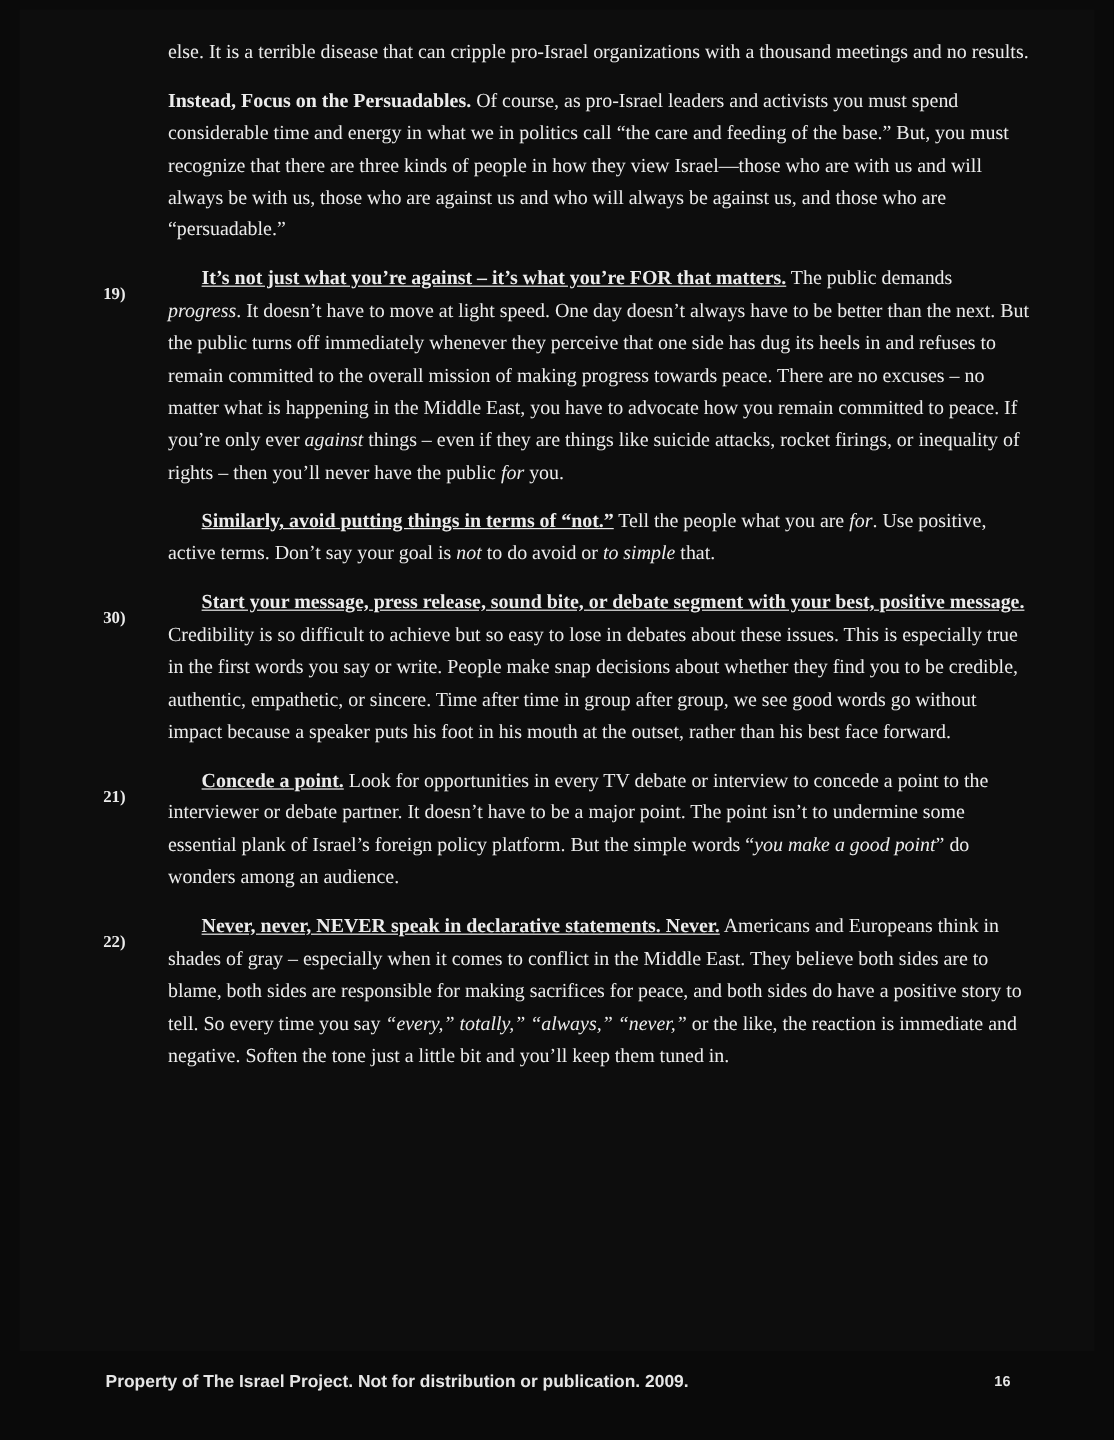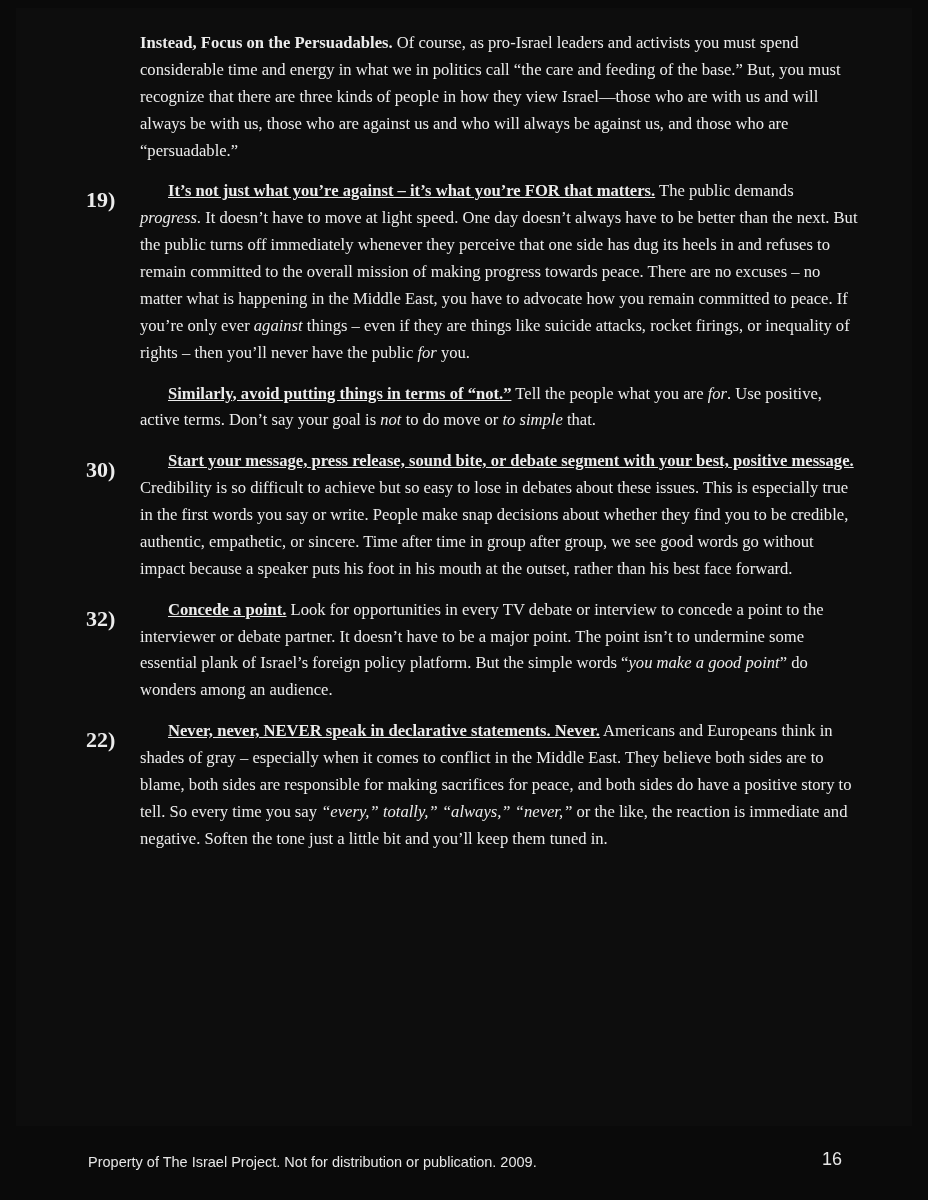--- a/index.html
+++ b/index.html
@@ -44,78 +44,83 @@
     margin-left: 60px;
   }
   .numbered {
     position: relative;
     margin: 0 0 14px 0;
     padding-left: 60px;
   }
   .numbered .num {
     position: absolute;
     left: 6px;
-    top: 4px;
+    top: 16px;
     font-weight: bold;
-    font-size: 22px;
+    font-size: 14px;
   }
   b, .b { font-weight: bold; }
   i, .i { font-style: italic; }
   .bu { font-weight: bold; text-decoration: underline; margin-left: 28px; }
   .bi { font-weight: bold; font-style: italic; }
   .footer {
     position: absolute;
     left: 16px;
     right: 16px;
     bottom: 30px;
     height: 26px;
     display: flex;
-    align-items: flex-end;
+    align-items: flex-start;
     justify-content: space-between;
     padding: 0 70px 0 72px;
     box-sizing: border-box;
     font-family: "Liberation Sans", sans-serif;
     font-size: 14.5px;
     color: #e6e6e6;
+    font-weight: bold;
   }
   .footer-page {
     font-family: "Liberation Sans", sans-serif;
-    font-size: 18px;
+    font-size: 12px;
   }
 </style>
 </head>
 <body>
 
 <div class="page">
   <div class="page-inner">
     <div class="content">
 
+      <p class="para indent">
+        <span>else.  It is a terrible disease that can cripple pro-Israel organizations with a thousand</span>
+        <span>meetings and no results.</span>
+      </p>
 
       <p class="para indent">
         <span class="b">Instead, Focus on the Persuadables.</span><span> Of course, as pro-Israel leaders and activists you must spend considerable time and energy in what we in politics call “the care and feeding of the base.”  But, you must recognize that there are three kinds of people in how they view Israel—those who are with us and will always be with us, those who are against us and who will always be against us, and those who are “persuadable.”</span>
       </p>
 
 
       <div class="numbered">
         <span class="num">19)</span>
         <span class="bu">It’s not just what you’re against – it’s what you’re FOR that matters.</span><span> The public demands </span><span class="i">progress</span><span>.  It doesn’t have to move at light speed.  One day doesn’t always have to be better than the next.  But the public turns off immediately whenever they perceive that one side has dug its heels in and refuses to remain committed to the overall mission of making progress towards peace.  There are no excuses – no matter what is happening in the Middle East, you have to advocate how you remain committed to peace.  If you’re only ever </span><span class="i">against</span><span> things – even if they are things like suicide attacks, rocket firings, or inequality of rights – then you’ll never have the public </span><span class="i">for</span><span> you.</span>
       </div>
 
       <p class="para indent">
-        <span class="bu">Similarly, avoid putting things in terms of “not.”</span><span> Tell the people what you are </span><span class="i">for</span><span>.  Use positive, active terms.  Don’t say your goal is </span><span class="i">not</span><span> to do move or </span><span class="i">to simple</span><span> that.</span>
+        <span class="bu">Similarly, avoid putting things in terms of “not.”</span><span> Tell the people what you are </span><span class="i">for</span><span>.  Use positive, active terms.  Don’t say your goal is </span><span class="i">not</span><span> to do avoid or </span><span class="i">to simple</span><span> that.</span>
       </p>
 
       <div class="numbered">
         <span class="num">30)</span>
         <span class="bu">Start your message, press release, sound bite, or debate segment with your best, positive message.</span><span> Credibility is so difficult to achieve but so easy to lose in debates about these issues.  This is especially true in the first words you say or write.  People make snap decisions about whether they find you to be credible, authentic, empathetic, or sincere.  Time after time in group after group, we see good words go without impact because a speaker puts his foot in his mouth at the outset, rather than his best face forward.</span>
       </div>
 
 
       <div class="numbered">
-        <span class="num">32)</span>
+        <span class="num">21)</span>
         <span class="bu">Concede a point.</span><span>  Look for opportunities in every TV debate or interview to concede a point to the interviewer or debate partner.  It doesn’t have to be a major point.  The point isn’t to undermine some essential plank of Israel’s foreign policy platform.  But the simple words “</span><span class="i">you make a good point</span><span>” do wonders among an audience.</span>
       </div>
 
       <div class="numbered">
         <span class="num">22)</span>
         <span class="bu">Never, never, NEVER speak in declarative statements.  Never.</span><span> Americans and Europeans think in shades of gray – especially when it comes to conflict in the Middle East.  They believe both sides are to blame, both sides are responsible for making sacrifices for peace, and both sides do have a positive story to tell.  So every time you say </span><span class="i">“every,” totally,”  “always,”  “never,”</span><span> or the like, the reaction is immediate and negative.  Soften the tone just a little bit and you’ll keep them tuned in.</span>
       </div>
 
     </div>
   </div>

